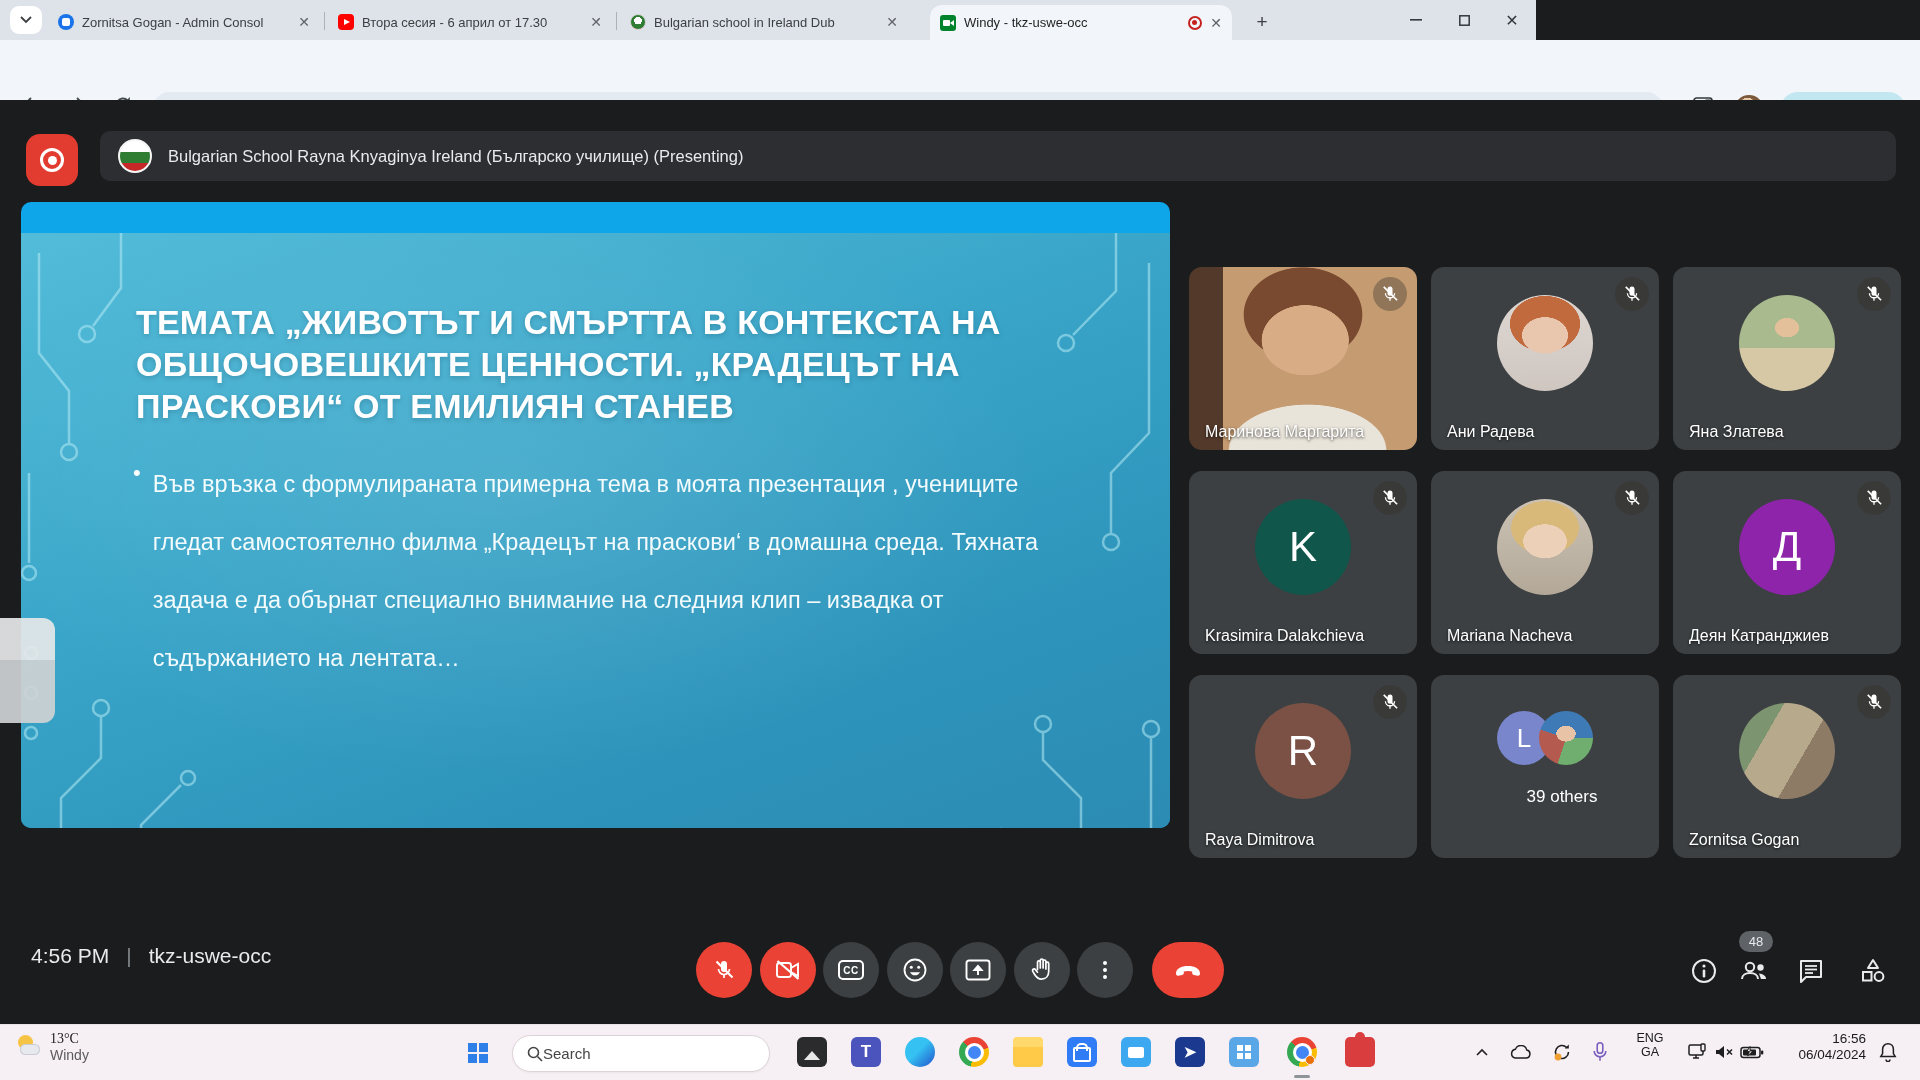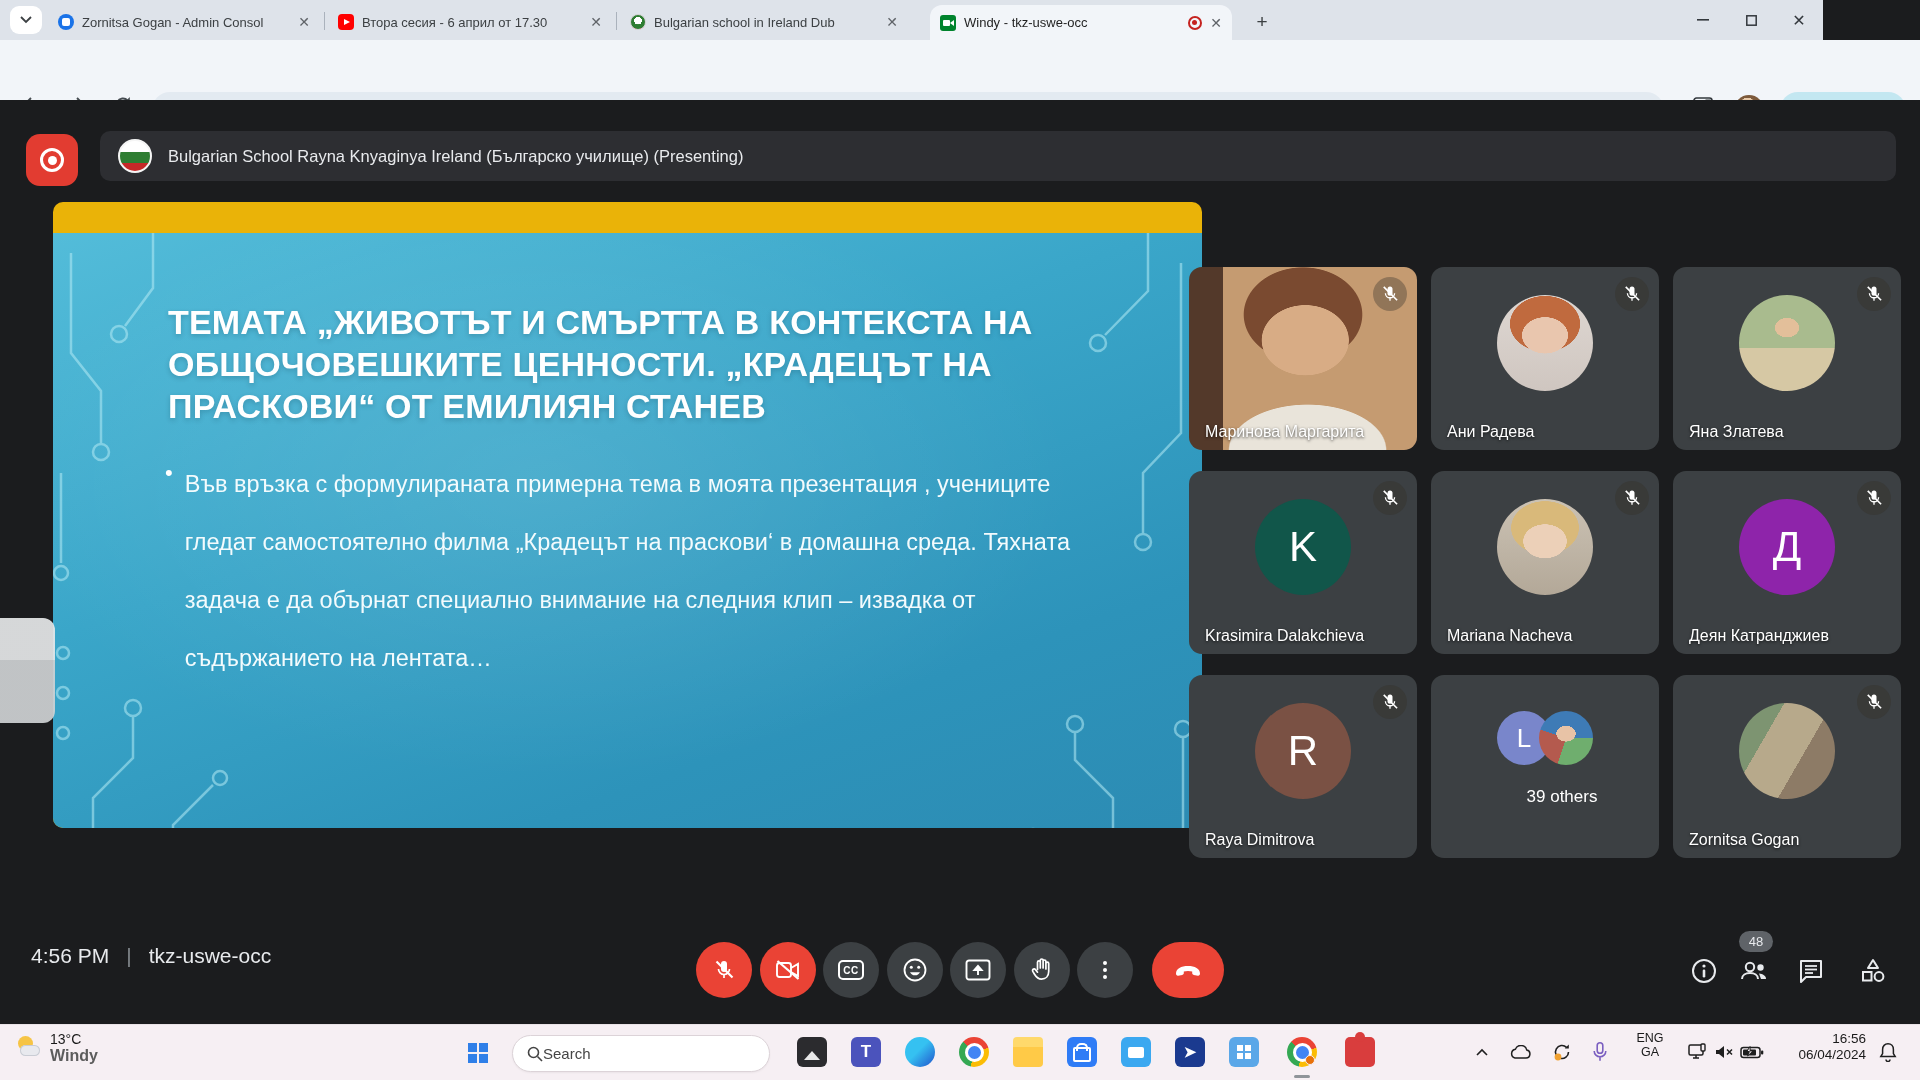--- a/index.html
+++ b/index.html
@@ -1,21 +1,21 @@
 <!DOCTYPE html>
 <html><head>
 <meta charset="utf-8">
 <style>
   * { margin:0; padding:0; box-sizing:border-box; }
   html,body { width:1920px; height:1080px; background:#000; }
   body { font-family:"Liberation Sans", sans-serif; }
   #screen { position:relative; width:1920px; height:1080px; overflow:hidden; background:#1b1c1e; }
 
   
-  .tabstrip { position:absolute; left:0; top:0; width:1823px; height:40px; background:#dee3ea; }
+  .tabstrip { position:absolute; left:0; top:0; width:1536px; height:40px; background:#dee3ea; }
   .tabsearch { position:absolute; left:10px; top:6px; width:32px; height:28px; background:#fff; border-radius:9px; display:flex; align-items:center; justify-content:center; }
   .tab { position:absolute; top:8px; height:28px; display:flex; align-items:center; gap:8px; padding:0 10px; overflow:hidden; }
   .tab .title { font-size:13px; color:#3c4043; white-space:nowrap; overflow:hidden; flex:1; }
   .tab .close { font-size:14px; color:#5f6368; flex:0 0 auto; }
   .tab.active { top:5px; height:35px; background:#f2f5f9; border-radius:12px 12px 0 0; }
   .tab.active .title { color:#1f1f1f; }
   .tabdiv { position:absolute; top:12px; width:1px; height:18px; background:#aab2bc; }
   .newtab { position:absolute; left:1248px; top:8px; width:28px; height:28px; display:flex; align-items:center; justify-content:center; color:#3c4043; font-size:19px; }
   .wincontrols { position:absolute; right:0; top:0; height:40px; display:flex; }
   .wincontrols div { width:48px; height:40px; display:flex; align-items:center; justify-content:center; color:#33383d; }
@@ -45,21 +45,21 @@
 
   
   .meet { position:absolute; left:0; top:100px; width:1920px; height:924px; background:#1b1c1e; }
   .recbtn { position:absolute; left:26px; top:34px; width:52px; height:52px; border-radius:14px; background:#e23c31; display:flex; align-items:center; justify-content:center; }
   .recbtn .ring { width:24px; height:24px; border:3.5px solid #fff; border-radius:50%; display:flex; align-items:center; justify-content:center; }
   .recbtn .dot { width:9px; height:9px; background:#fff; border-radius:50%; }
   .banner { position:absolute; left:100px; top:31px; width:1796px; height:50px; background:#2d2e32; border-radius:10px; display:flex; align-items:center; padding:0 18px; gap:16px; }
   .banner .logo { width:34px; height:34px; border-radius:50%; background:linear-gradient(180deg,#fff 0 38%, #2e7d32 38% 72%, #c62828 72%); border:2px solid #f5f5f5; }
   .banner .btitle { font-size:16.5px; color:#e8eaed; }
 
-  .stage { position:absolute; left:21px; top:102px; width:1149px; height:626px; background:#eab308; border-radius:10px; overflow:hidden;margin-left:32px; }
+  .stage { position:absolute; left:21px; top:102px; width:1149px; height:626px; background:#0ea5e9; border-radius:10px; overflow:hidden; }
   .slide { position:absolute; left:0; top:31px; width:1149px; height:646px;
     background:radial-gradient(900px 500px at 42% 38%, rgba(255,255,255,.10), rgba(255,255,255,0) 60%),
                linear-gradient(160deg,#53bcd9 0%, #3aa6c9 38%, #2d93ba 72%, #2c8ab2 100%); }
   .slide svg.decor { position:absolute; inset:0; }
   .slide-title { position:absolute; left:115px; top:68px; width:900px; font-size:34px; font-weight:800; line-height:42px; color:#fff; letter-spacing:.2px; text-shadow:0 2px 5px rgba(0,40,60,.22); }
   .slide-body { position:absolute; left:112px; top:222px; width:905px; display:flex; gap:12px; }
   .slide-body .dot { font-size:22px; line-height:36px; color:#fff; }
   .slide-body .txt { font-size:23.5px; line-height:58px; color:#f3fbfd; }
 
   .edge-tab { position:absolute; left:0; top:518px; width:55px; height:105px; border-radius:0 12px 12px 0;
@@ -101,22 +101,22 @@
   .ccbox { width:26px; height:20px; border:2.5px solid #fff; border-radius:5px; display:flex; align-items:center; justify-content:center; font-size:10px; font-weight:700; color:#fff; letter-spacing:.5px; }
   .rbtn { position:absolute; top:851px; width:40px; height:40px; display:flex; align-items:center; justify-content:center; }
   .countbadge { position:absolute; left:1739px; top:831px; min-width:34px; height:21px; border-radius:11px; background:#5f6368; color:#e8eaed; font-size:13px; display:flex; align-items:center; justify-content:center; }
 
   
   .taskbar { position:absolute; left:0; top:1024px; width:1920px; height:56px; background:#f6eff3; border-top:1px solid rgba(0,0,0,.05); }
   .weather { position:absolute; left:16px; top:6px; display:flex; align-items:center; gap:8px; }
   .wicon { width:26px; height:26px; position:relative; }
   .wicon .sun { position:absolute; left:2px; top:1px; width:15px; height:15px; border-radius:50%; background:#f6c445; }
   .wicon .cloud { position:absolute; left:4px; top:10px; width:20px; height:11px; border-radius:8px; background:#e8e9ee; box-shadow:0 0 0 1px #c9ccd4 inset; }
-  .wtxt .t1 { font-size:14px; color:#1a1a1a; }
-  .wtxt .t2 { font-size:16px; color:#5c5c5c;font-weight:bold; }
+  .wtxt .t1 { font-size:14px; color:#1a1a1a;font-family:Liberation Serif, serif; }
+  .wtxt .t2 { font-size:14px; color:#5c5c5c; }
   .startbtn { position:absolute; left:462px; top:12px; width:32px; height:32px; display:flex; align-items:center; justify-content:center; }
   .winlogo { display:grid; grid-template-columns:9px 9px; grid-auto-rows:9px; gap:2px; }
   .winlogo i { background:#2f7fe8; }
   .searchpill { position:absolute; left:512px; top:10px; width:258px; height:37px; border-radius:19px; background:#fff; border:1px solid #dcd3d8; display:flex; align-items:center; padding:0 14px; box-shadow:0 1px 2px rgba(0,0,0,.05); }
   .searchpill .stxt { font-size:15px; color:#454545; }
   .tb-ico { position:absolute; top:1032px; width:40px; height:40px; display:flex; align-items:center; justify-content:center; }
   .appico { width:30px; height:30px; border-radius:6px; position:relative; display:flex; align-items:center; justify-content:center; }
   .a-photos { background:#2b2b2e; }
   .a-photos::after { content:""; border-left:8px solid transparent; border-right:8px solid transparent; border-bottom:9px solid #e8e8e8; margin-top:6px; }
   .a-teams { background:#4b53bc; color:#fff; font-size:17px; font-weight:700; }

